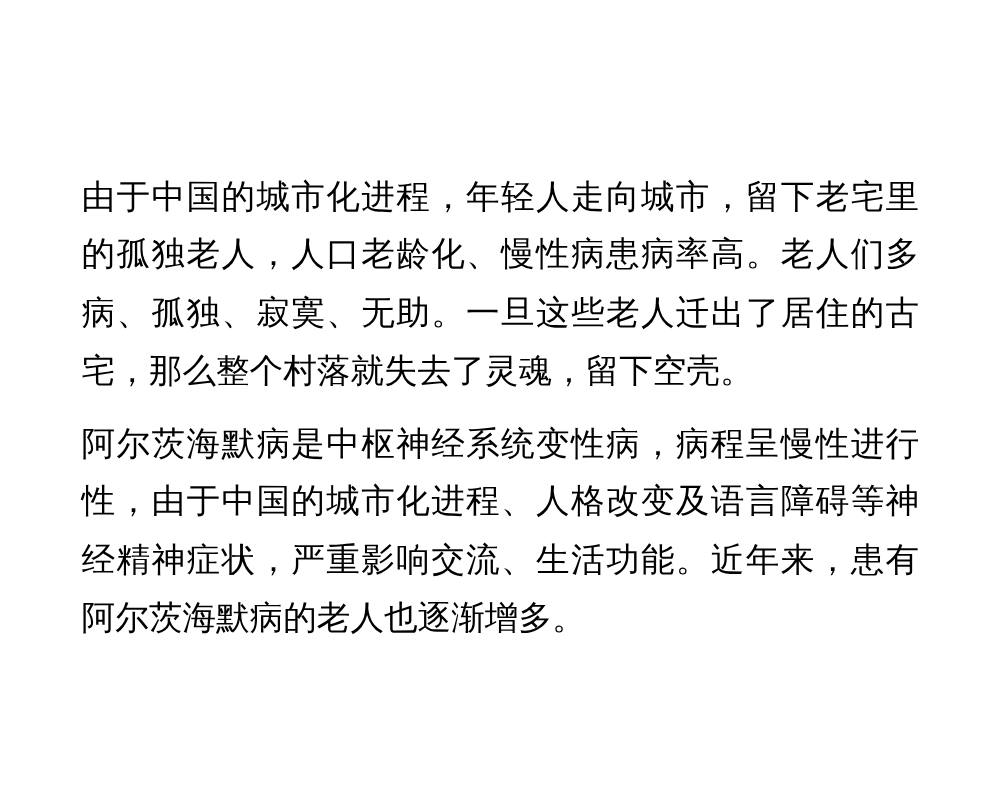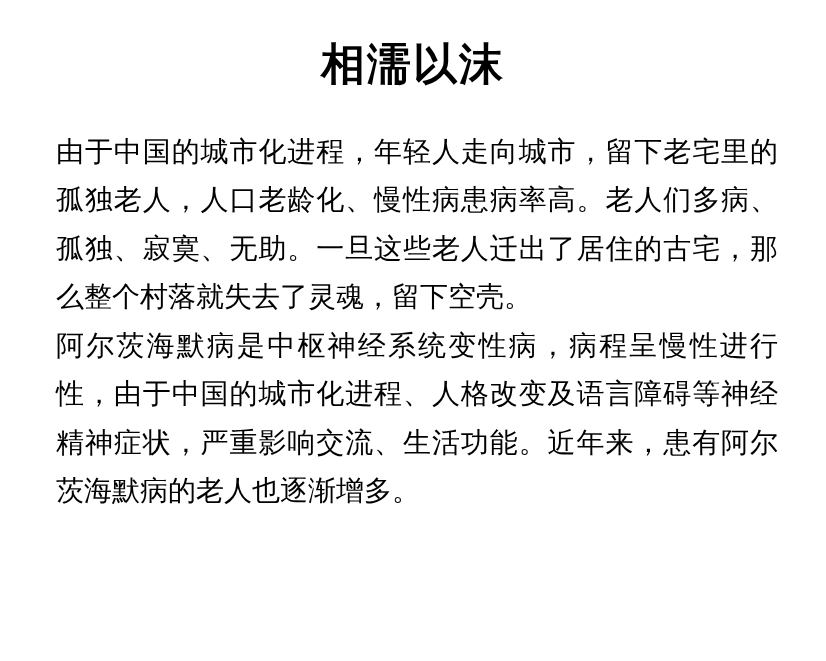--- a/index.html
+++ b/index.html
@@ -38,31 +38,30 @@
     top: 128px;
     left: 56px;
     width: 722px;
   }
   .para {
     font-size: 28px;
     line-height: 1.73;
     text-align: justify;
     text-justify: inter-ideograph;
     color: #000000;
-    margin: 0;
+    margin: 12px;
   }
   .para + .para {
     margin-top: 0px;
   }
 </style>
 </head>
 <body>
 
 <div class="slide">
 
-  <div class="title">相濡以沫</div>
 
   <div class="body-block">
     <p class="para">由于中国的城市化进程，年轻人走向城市，留下老宅里的孤独老人，人口老龄化、慢性病患病率高。老人们多病、孤独、寂寞、无助。一旦这些老人迁出了居住的古宅，那么整个村落就失去了灵魂，留下空壳。</p>
     <p class="para">阿尔茨海默病是中枢神经系统变性病，病程呈慢性进行性，由于中国的城市化进程、人格改变及语言障碍等神经精神症状，严重影响交流、生活功能。近年来，患有阿尔茨海默病的老人也逐渐增多。</p>
   </div>
 
 </div>
 
 </body></html>

